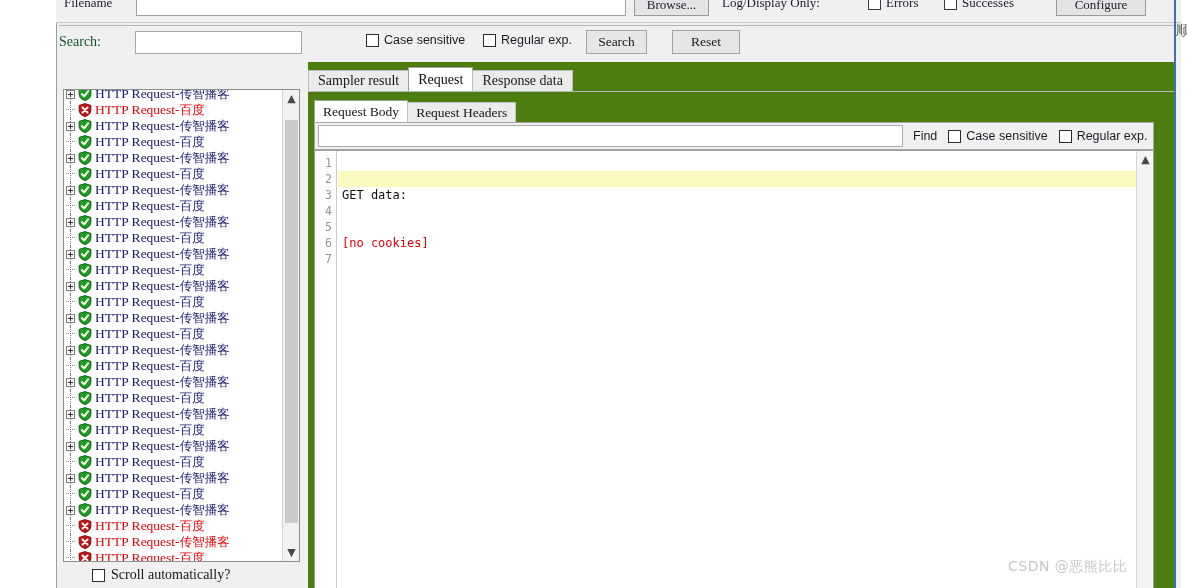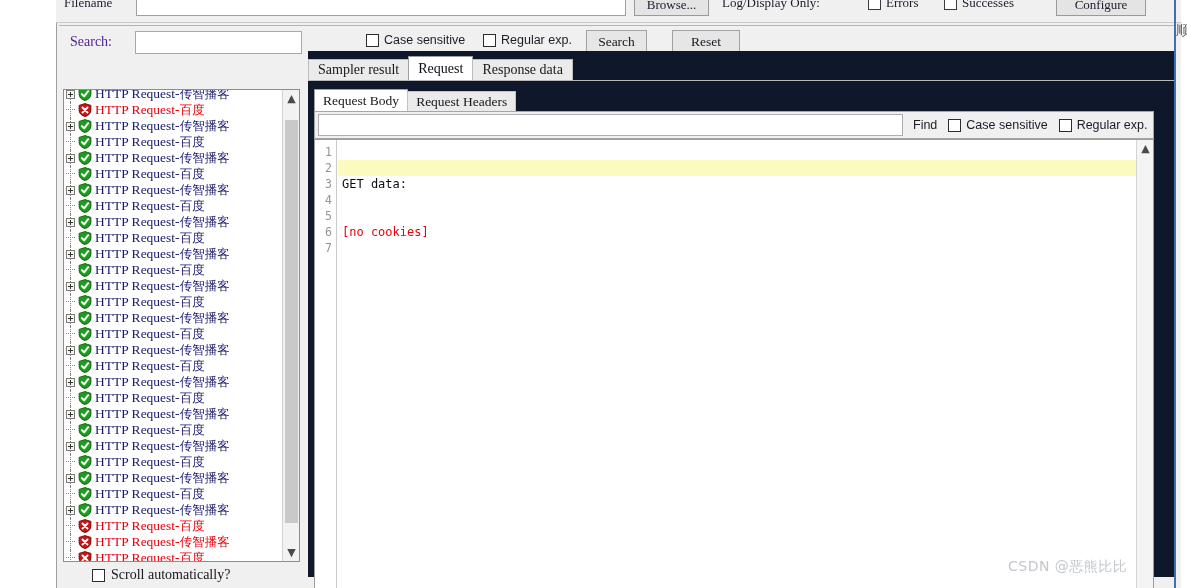--- a/index.html
+++ b/index.html
@@ -64,22 +64,22 @@
     width: 12px; overflow: hidden; white-space: nowrap;
   }
 
   
   .searchbar {
     position: absolute; left: 59px; top: 25px; width: 1115px; height: 35px;
     background: #f0f0f0;
     border-top: 1px solid #b4b4b4;
   }
   .sb-label {
-    position: absolute; left: 11px; top: 8px;
-    font-family: "Liberation Serif", serif; font-size: 14px; color: #4c1d95;
+    position: absolute; left: 0; top: 8px;
+    font-family: "Liberation Serif", serif; font-size: 14px; color: #14532d;
   }
   .sb-input {
     position: absolute; left: 76px; top: 5px; width: 167px; height: 23px;
     background: #ffffff; border: 1px solid #a8a8a8;
     font-family: "Liberation Sans", sans-serif; font-size: 12px;
     padding: 0 3px; color: #111; outline: none;
   }
   .cbwrap {
     position: absolute; top: 7px; display: flex; align-items: center; gap: 5px;
   }
@@ -185,22 +185,22 @@
     display: flex; align-items: center; gap: 6px; margin-left: 24px;
   }
   .scrollauto .cbox { width: 13px; height: 13px; }
   .scrollauto .txt {
     font-family: "Liberation Serif", serif; font-size: 14px; color: #16161d;
     white-space: nowrap;
   }
 
   
   .rightpanel {
-    position: absolute; left: 308px; top: 51px; width: 866px; height: 526px;
-    background: #0f172a;
+    position: absolute; left: 308px; top: 62px; width: 866px; height: 526px;
+    background: #4d7c0f;
   }
   .tabrow {
     position: absolute; left: 0; top: 6px; height: 23px;
     display: flex; align-items: flex-end;
   }
   .tab {
     height: 21px; padding: 0 9px;
     font-family: "Liberation Serif", serif; font-size: 14px; color: #16161d;
     display: flex; align-items: center;
     background: #ebebeb; border: 1px solid #bdbdbd; border-bottom: none;

